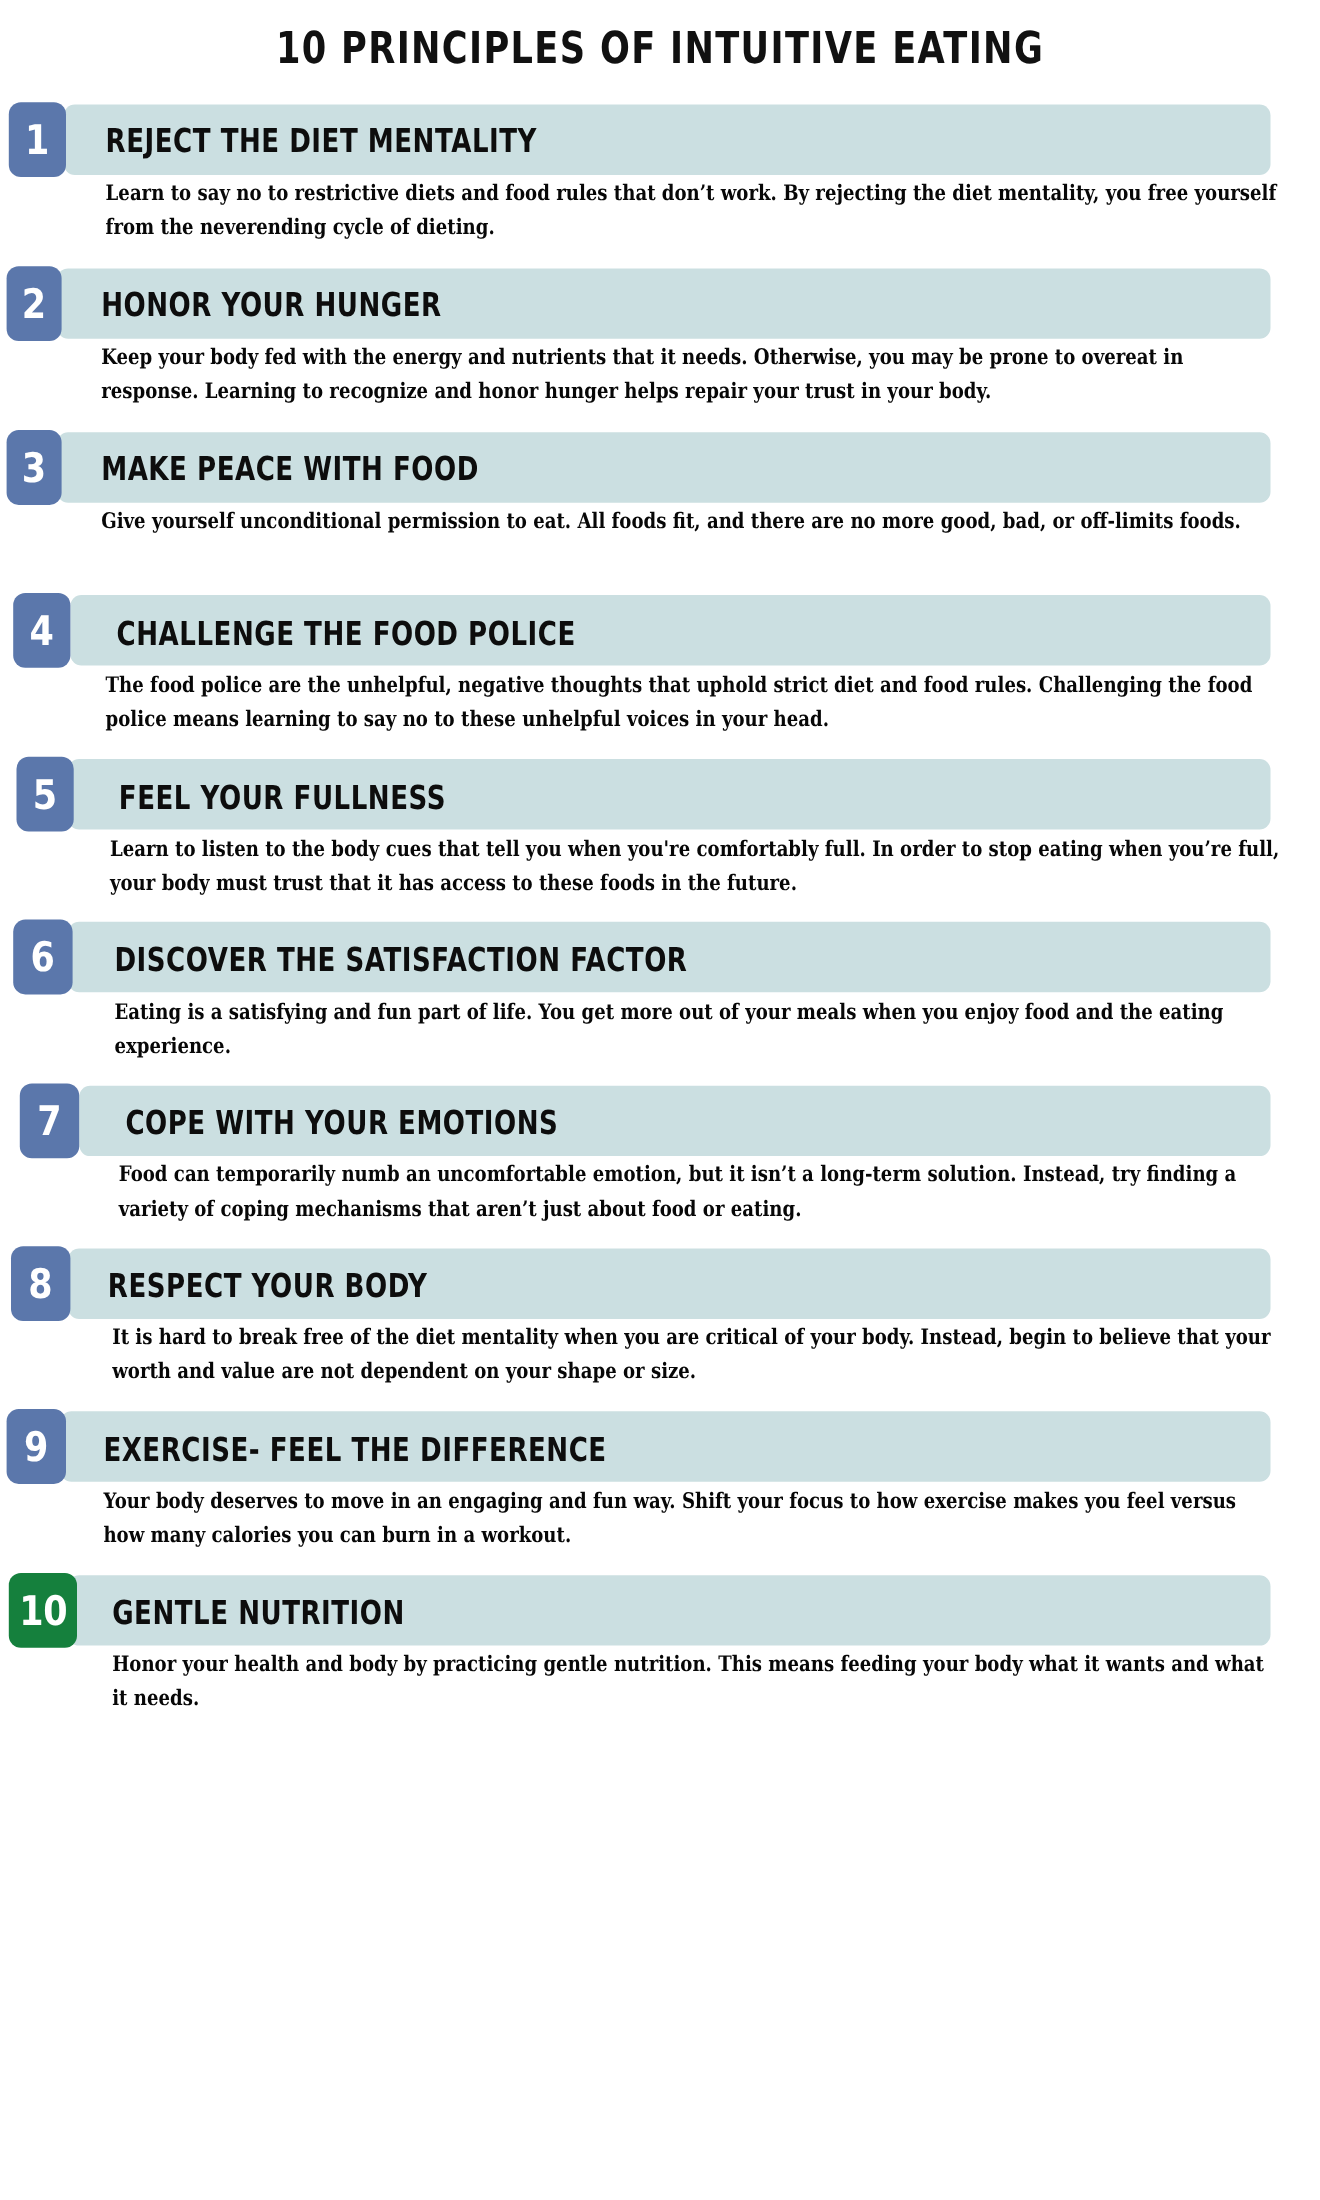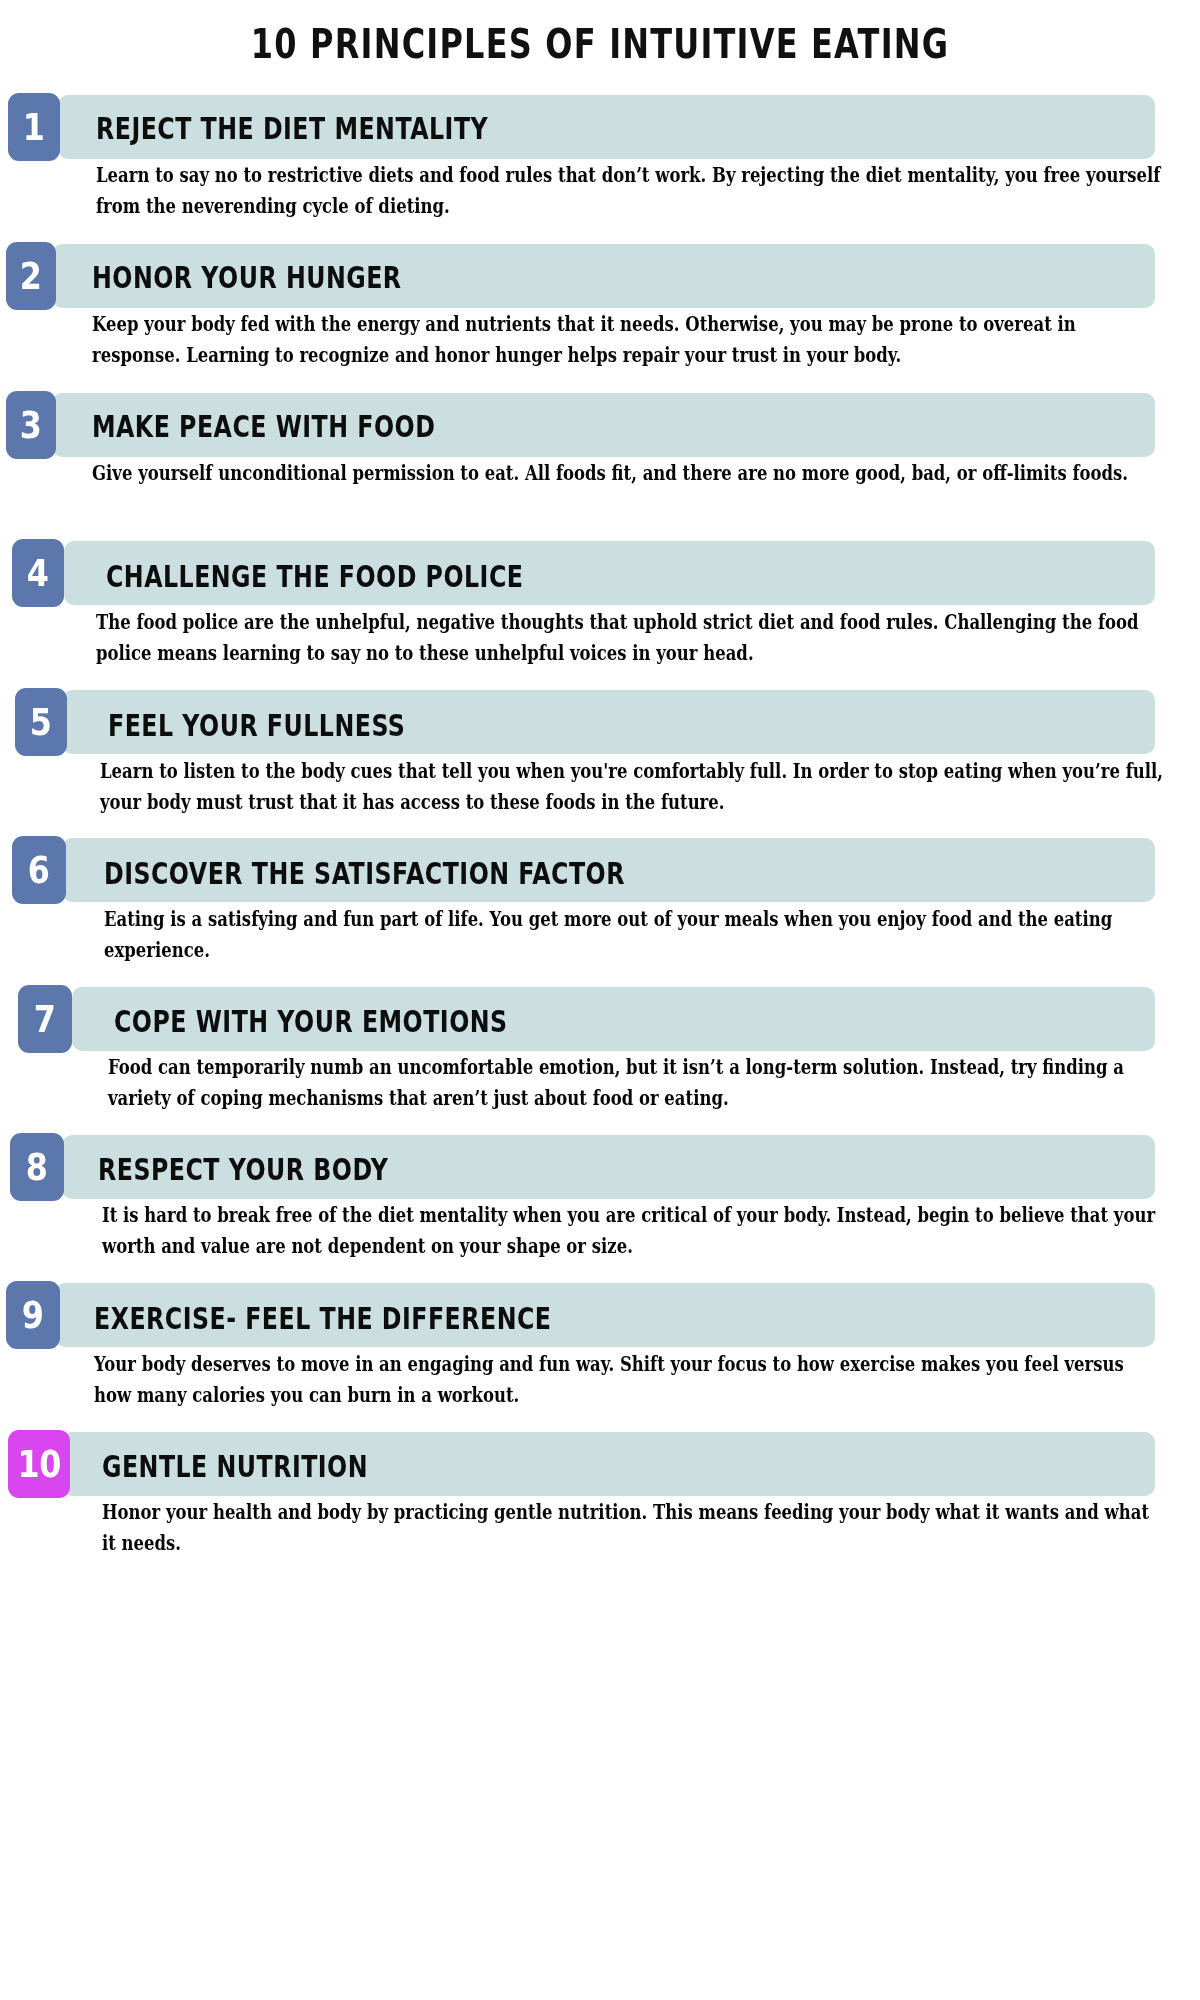--- a/index.html
+++ b/index.html
@@ -162,19 +162,19 @@
     <div class="principle">
       <div class="bar" style="left: 55px; top: 1283px; width: 1100px; height: 64px; background: rgb(203, 223, 225);"></div>
       <div class="badge" style="left: 6px; top: 1281px; width: 54px; height: 68px; background: rgb(91, 119, 171);">
         <span>9</span>
       </div>
       <div class="heading" style="left: 94px; top: 1302px; color: rgb(13, 13, 13);">EXERCISE- FEEL THE DIFFERENCE</div>
       <div class="desc" style="left: 94px; top: 1349px; width: 1261.54px;">Your body deserves to move in an engaging and fun way. Shift your focus to how exercise makes you feel versus how many calories you can burn in a workout.</div>
     </div>
     <div class="principle">
       <div class="bar" style="left: 62px; top: 1432px; width: 1093px; height: 64px; background: rgb(203, 223, 225);"></div>
-      <div class="badge" style="left: 8px; top: 1430px; width: 62px; height: 68px; background: #d946ef;">
+      <div class="badge" style="left: 8px; top: 1430px; width: 62px; height: 68px; background: #15803d;">
         <span>10</span>
       </div>
       <div class="heading" style="left: 102px; top: 1450px; color: rgb(13, 13, 13);">GENTLE NUTRITION</div>
       <div class="desc" style="left: 102px; top: 1497px; width: 1256.8px;">Honor your health and body by practicing gentle nutrition. This means feeding your body what it wants and what it needs.</div>
     </div>
   </div>
 
 </body></html>

